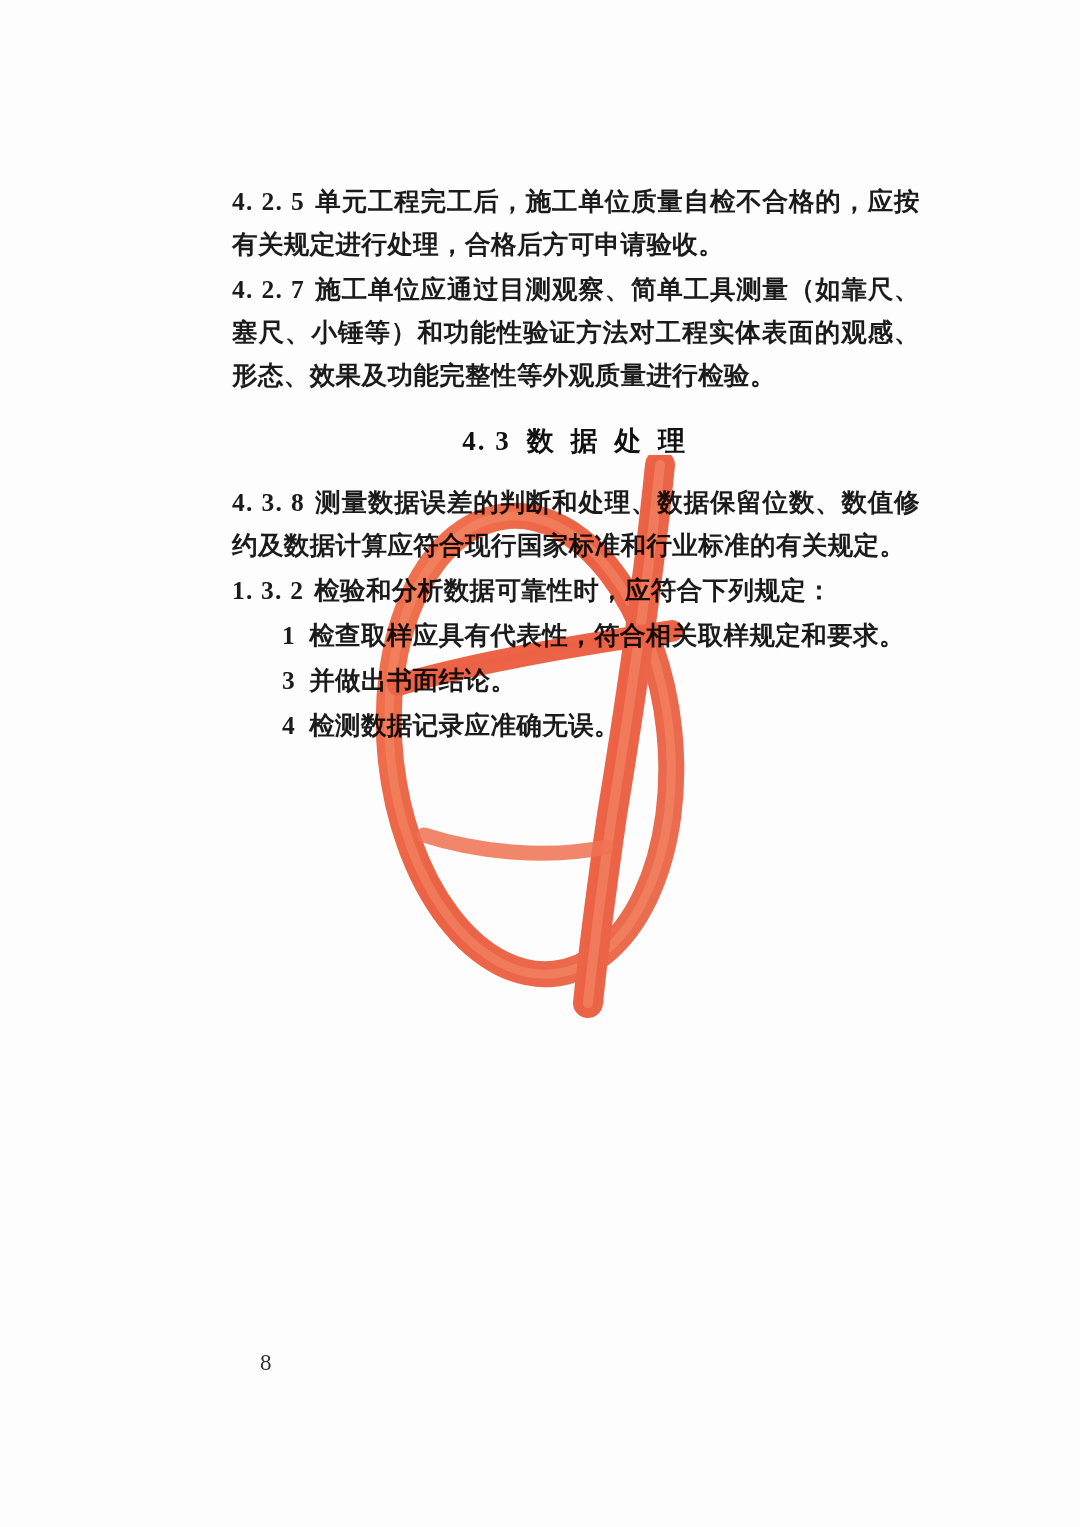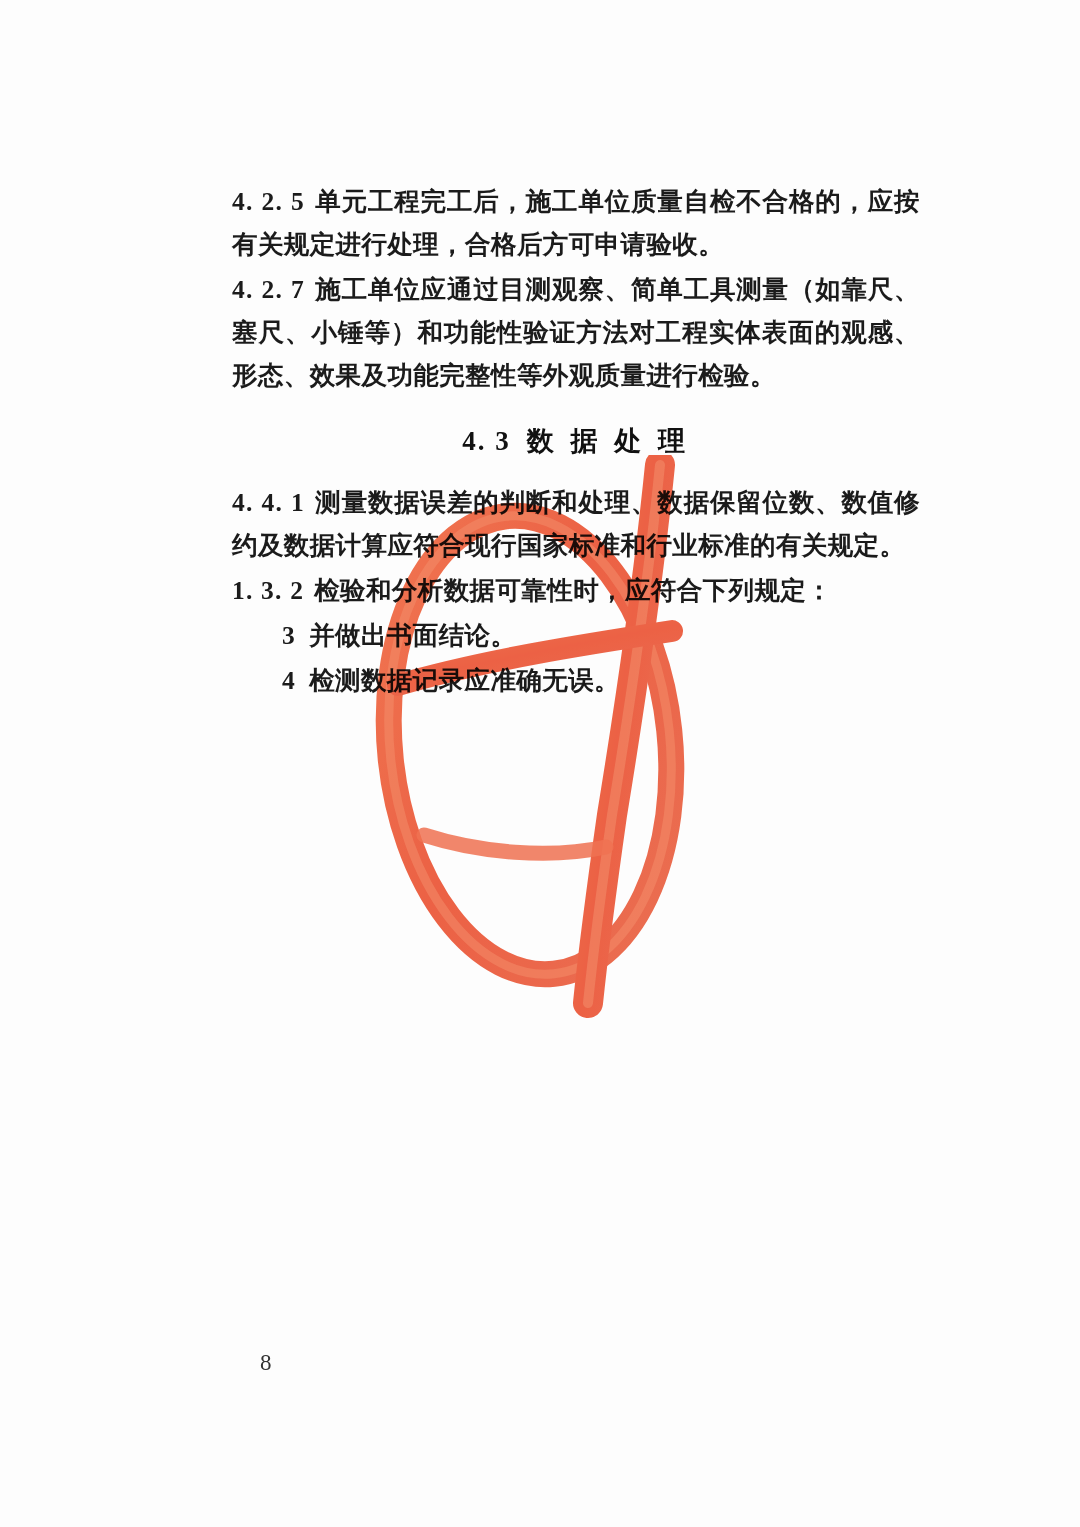--- a/index.html
+++ b/index.html
@@ -94,27 +94,30 @@
 
     <p class="para">
       <span class="num">4. 2. 7</span><span class="body">施工单位应通过目测观察、简单工具测量（如靠尺、塞尺、小锤等）和功能性验证方法对工程实体表面的观感、形态、效果及功能完整性等外观质量进行检验。</span>
     </p>
 
     <div class="section-title">
       <span class="sec-no">4. 3</span><span>数 据 处 理</span>
     </div>
 
     <p class="para">
-      <span class="num">4. 4. 1</span><span class="body">测量数据误差的判断和处理、数据保留位数、数值修约及数据计算应符合现行国家标准和行业标准的有关规定。</span>
+      <span class="num">4. 3. 8</span><span class="body">测量数据误差的判断和处理、数据保留位数、数值修约及数据计算应符合现行国家标准和行业标准的有关规定。</span>
     </p>
 
     <p class="para">
       <span class="num">1. 3. 2</span><span class="body">检验和分析数据可靠性时，应符合下列规定：</span>
     </p>
 
+    <p class="para indent">
+      <span class="itemnum">1</span><span class="body">检查取样应具有代表性，符合相关取样规定和要求。</span>
+    </p>
 
 
     <p class="para indent">
       <span class="itemnum">3</span><span class="body">并做出书面结论。</span>
     </p>
 
     <p class="para indent">
       <span class="itemnum">4</span><span class="body">检测数据记录应准确无误。</span>
     </p>
 

